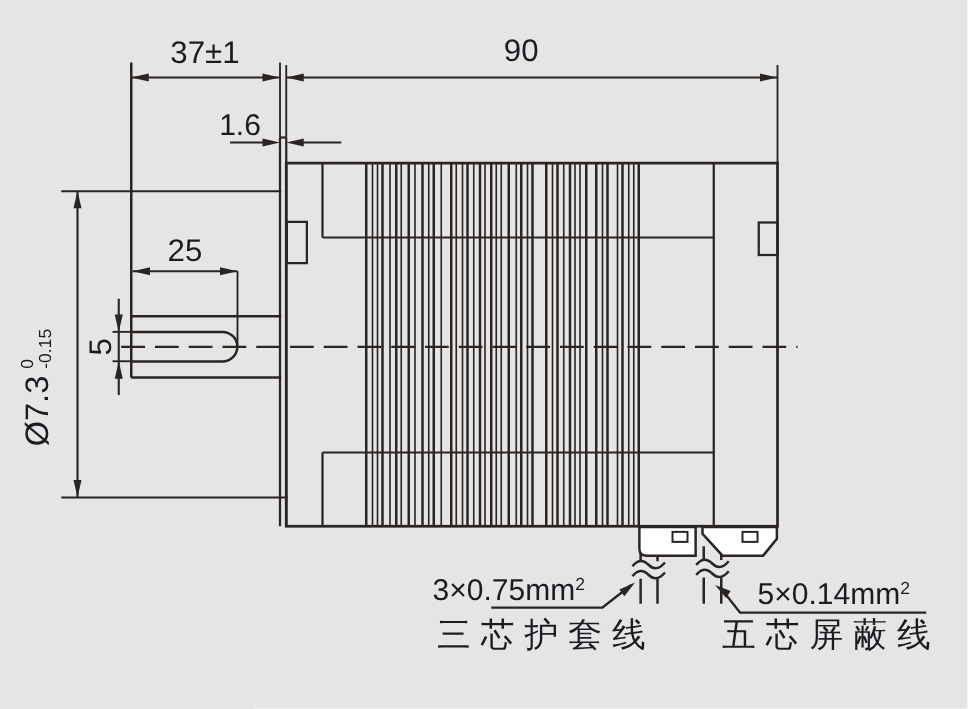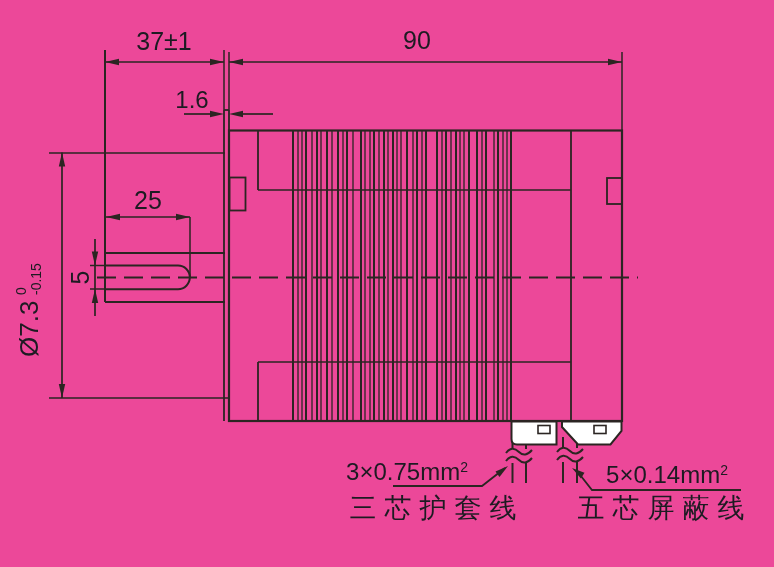--- a/index.html
+++ b/index.html
@@ -1,16 +1,16 @@
 <!DOCTYPE html>
 <html><head>
 <meta charset="utf-8">
 <style>
   html,body{margin:0;padding:0;background:#ffffff;}
-  .stage{position:relative;width:774px;height:567px;background:#ec4899;overflow:hidden;
+  .stage{position:relative;width:774px;height:567px;background:#e5e5e5;overflow:hidden;
          font-family:"Liberation Sans", sans-serif;}
   svg{display:block;}
   svg text{font-family:"Liberation Sans", sans-serif;fill:#1d1b22;}
   .ln{stroke:#2b2522;fill:none;}
   .ar{fill:#2b2522;stroke:none;}
 </style>
 </head>
 <body>
 
 <div class="stage">

